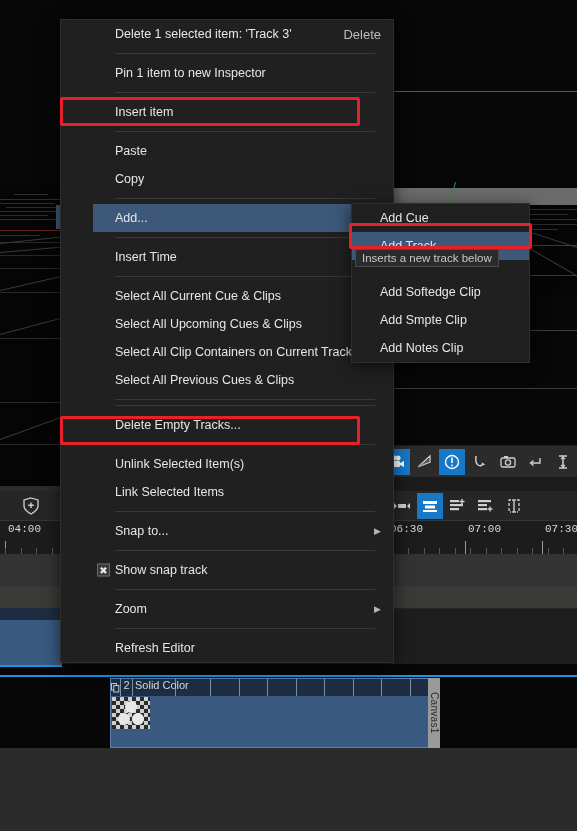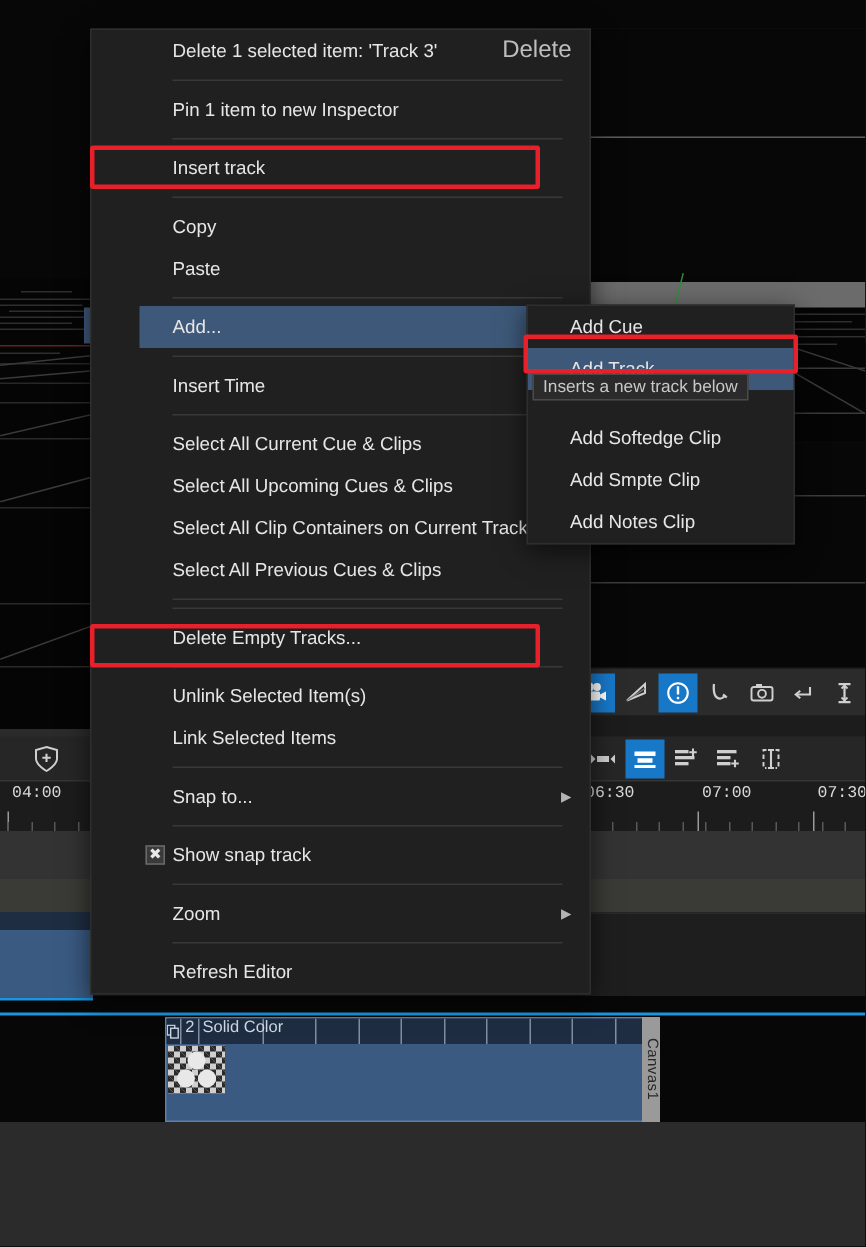--- a/index.html
+++ b/index.html
@@ -159,21 +159,21 @@
     color: #e6e6e6;
     font-size: 12.5px;
     white-space: nowrap;
     box-sizing: border-box;
   }
   .menu-item.hl { background: #3d5878; }
   .menu-item .shortcut {
     margin-left: auto;
     color: #bdbdbd;
     padding-left: 24px;
-    font-size: 16px;
+    font-size: 13px;
   }
   .menu-item .arrow {
     margin-left: auto;
     color: #b5b5b5;
     font-size: 9px;
     padding-left: 24px;
   }
   .menu-sep {
     height: 1px;
     background: #383838;
@@ -496,28 +496,28 @@
       <div class="menu-item">
         <span>Delete 1 selected item: 'Track 3'</span>
         <span class="shortcut">Delete</span>
       </div>
       <div class="menu-sep"></div>
       <div class="menu-item">
         <span>Pin 1 item to new Inspector</span>
       </div>
       <div class="menu-sep"></div>
       <div class="menu-item">
-        <span>Insert track</span>
-      </div>
-      <div class="menu-sep"></div>
+        <span>Insert item</span>
+      </div>
+      <div class="menu-sep"></div>
+      <div class="menu-item">
+        <span>Paste</span>
+      </div>
       <div class="menu-item">
         <span>Copy</span>
-      </div>
-      <div class="menu-item">
-        <span>Paste</span>
       </div>
       <div class="menu-sep"></div>
       <div class="menu-item hl">
         <span>Add...</span>
         <span class="arrow">▶</span>
       </div>
       <div class="menu-sep"></div>
       <div class="menu-item">
         <span>Insert Time</span>
       </div>

